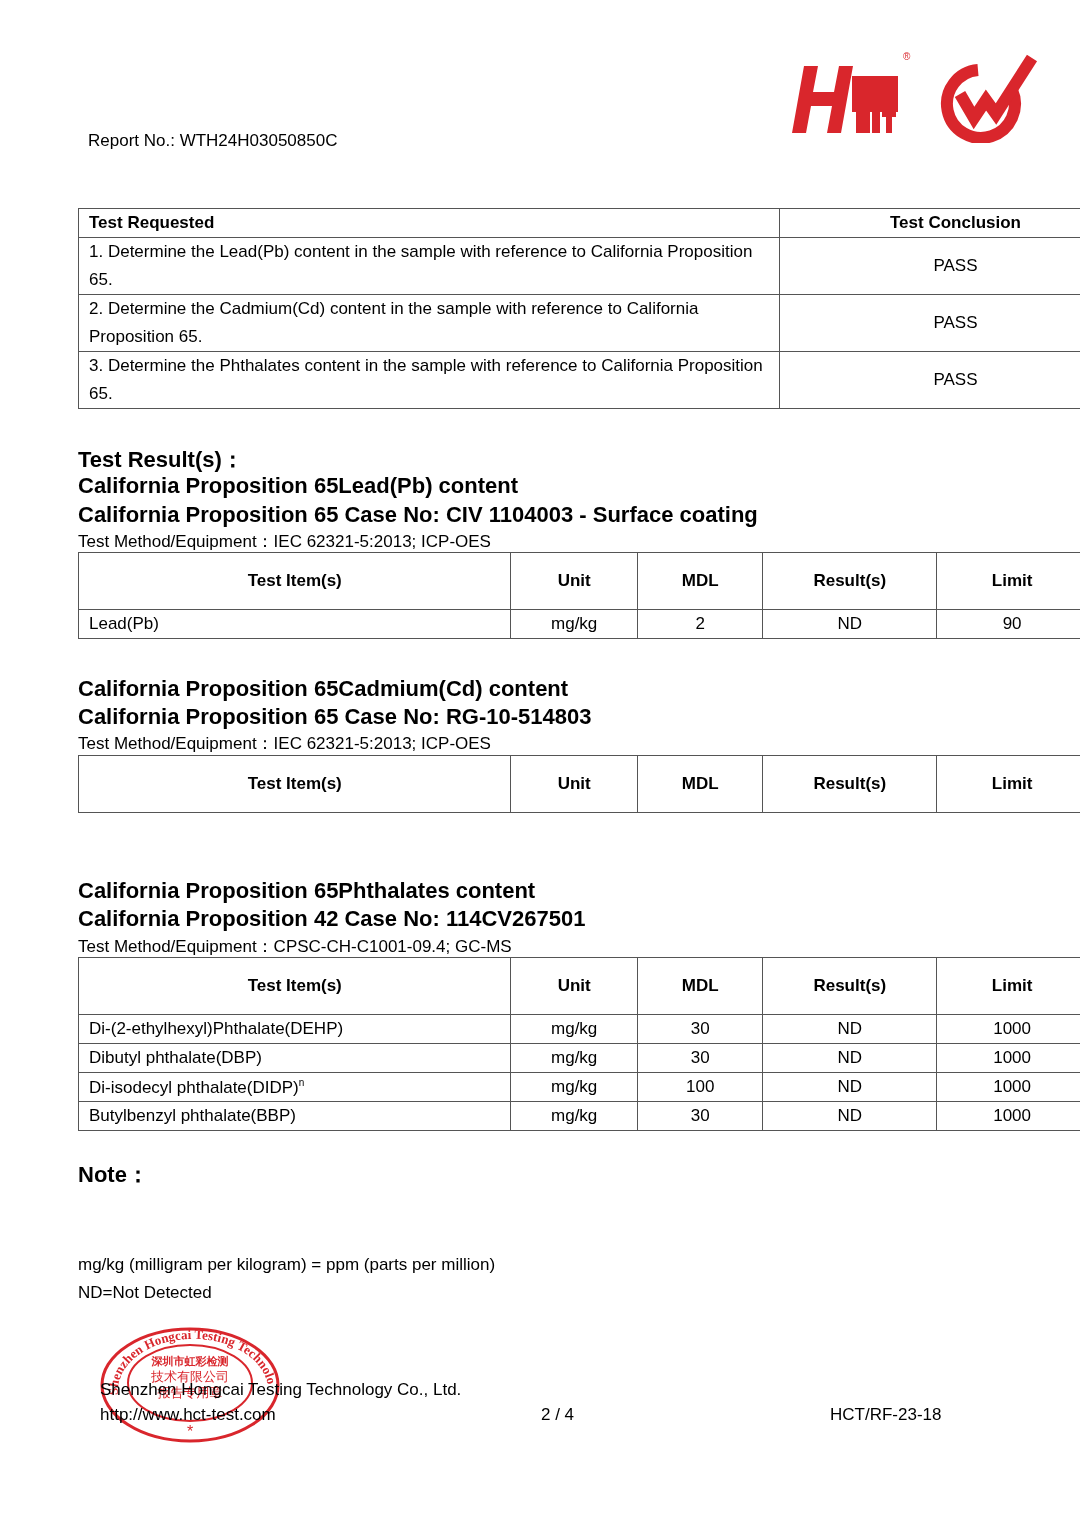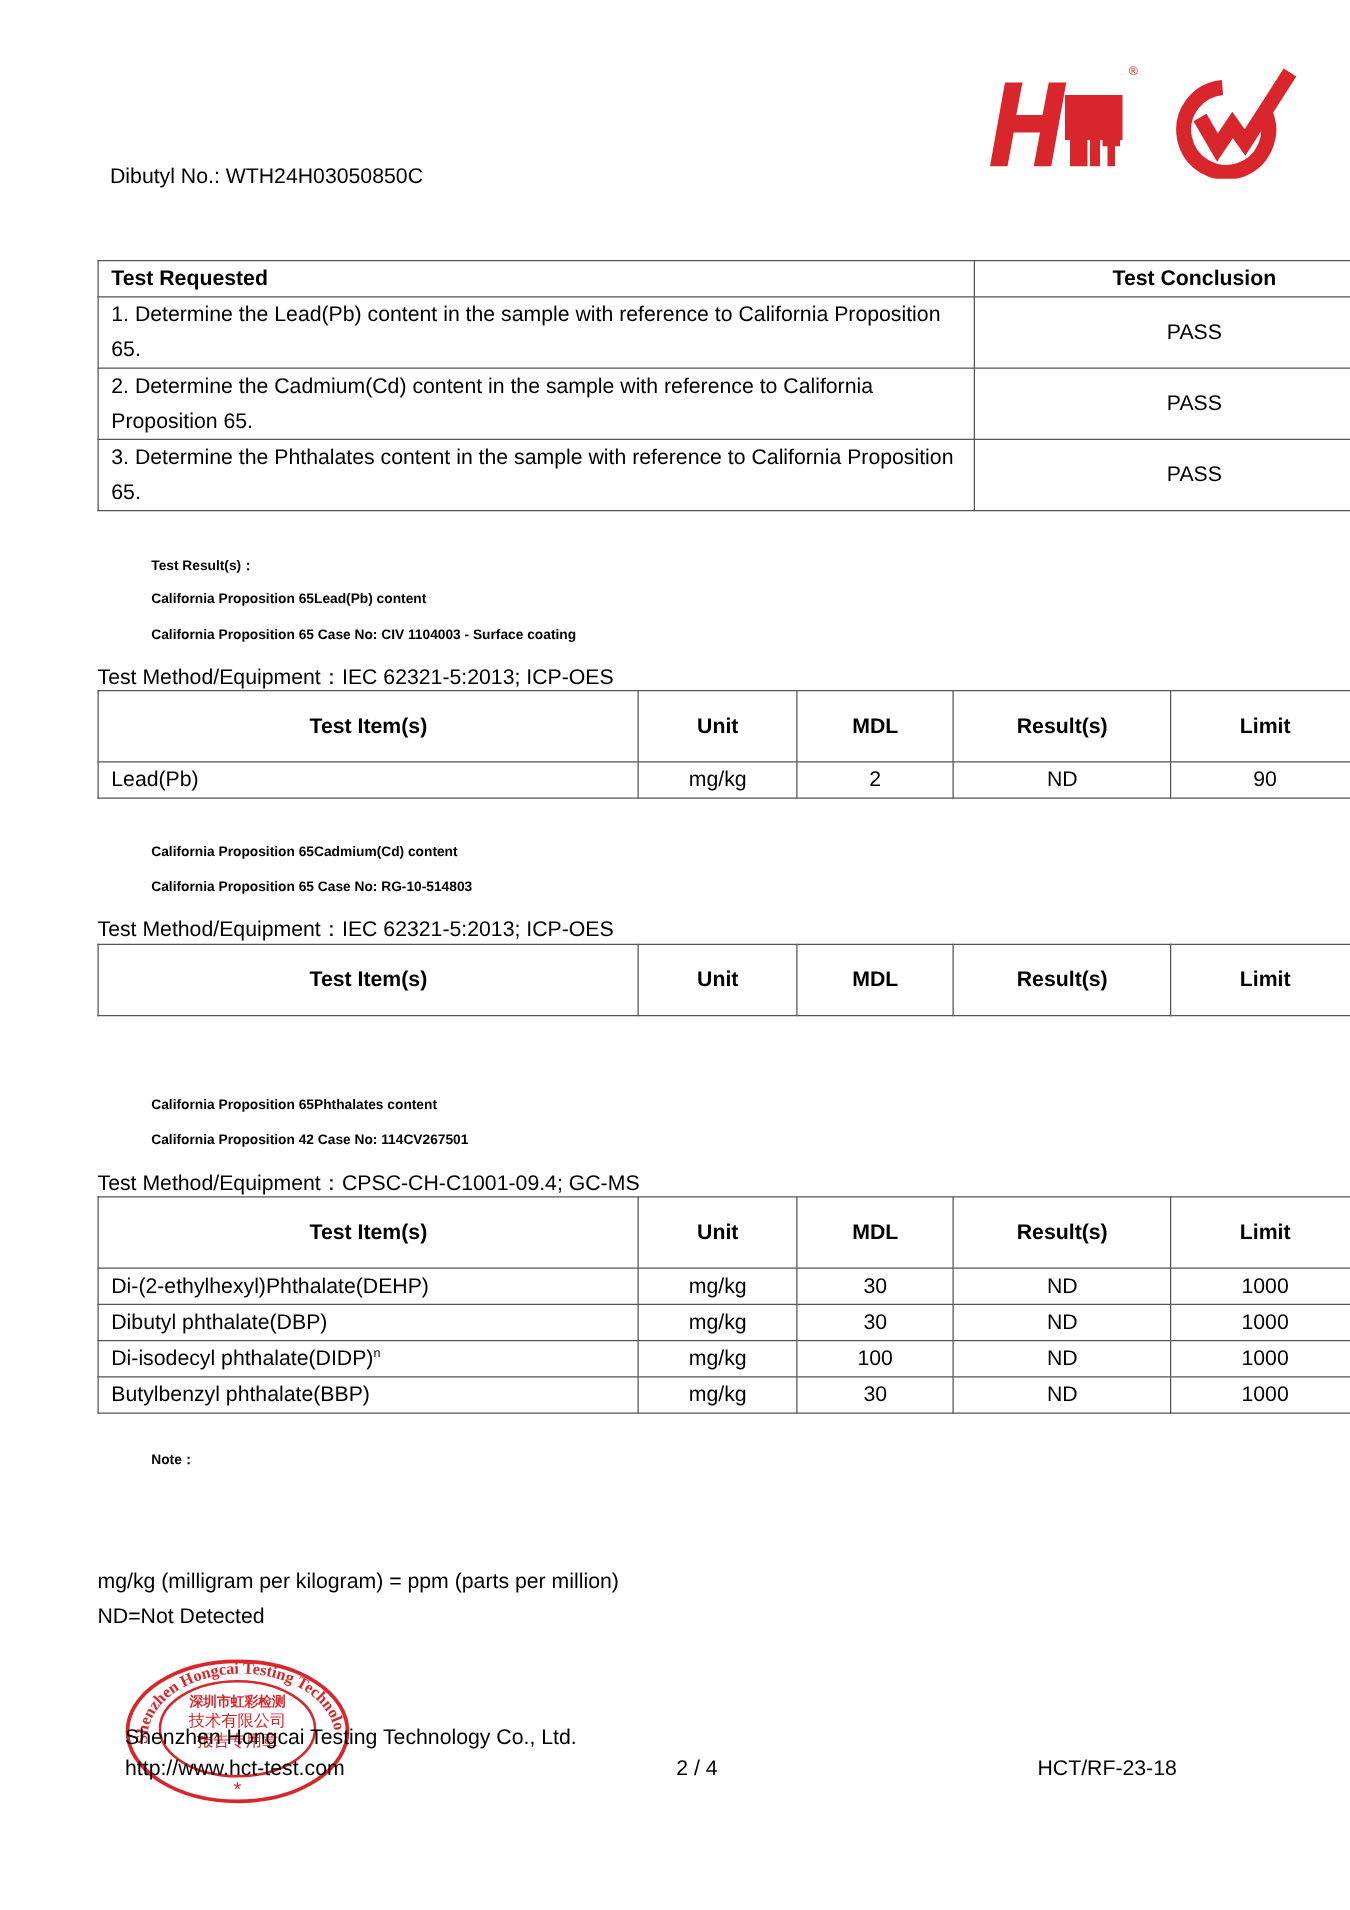--- a/index.html
+++ b/index.html
@@ -7,35 +7,35 @@
   .abs { position:absolute; }
   .report-no { left:88px; top:131px; font-size:17px; }
   .logo { left:782px; top:48px; width:260px; height:95px; }
   table { border-collapse:collapse; position:absolute; font-size:17px; }
   td, th { border:1.5px solid #555; padding:0 10px; }
   th { font-weight:bold; }
   .summary { left:78px; top:208px; width:1054px; }
   .summary th { height:28px; text-align:left; }
   .summary th.c, .summary td.c { text-align:center; }
   .summary td { height:56px; line-height:28px; }
-  .bold { font-weight:bold; font-size:11px;margin-left:43px; }
+  .bold { font-weight:bold; font-size:22px; }
   .plain { font-size:17px; }
   .res { left:78px; width:1010px; }
   .res th { height:56px; text-align:center; }
   .res td { height:28px; text-align:center; }
   .res td.l { text-align:left; }
   .res col.c1 { width:393px; } .res col.c2 { width:115px; } .res col.c3 { width:114px; } .res col.c4 { width:158px; } .res col.c5 { width:137px; }
   sup { font-size:10px; }
   .stamp { left:98px; top:1325px; width:190px; height:120px; }
   .footer { font-size:17px; }
 </style>
 </head>
 <body>
 
-<div class="abs report-no">Dibutyl No.: WTH24H03050850C</div>
+<div class="abs report-no">Report No.: WTH24H03050850C</div>
 
 <svg class="abs logo" viewBox="0 0 260 95">
   <g fill="#d9262c">
     <polygon points="10,85 22,18 36,18 31,44 52,44 57,18 71,18 59,85 45,85 50,58 29,58 24,85"></polygon>
     <rect x="70" y="28" width="46" height="36"></rect>
     <rect x="74" y="64" width="14" height="21"></rect>
     <rect x="90" y="64" width="8" height="21"></rect>
     <rect x="100" y="64" width="14" height="5"></rect>
     <rect x="104" y="64" width="6" height="21"></rect>
     <text x="121" y="12" font-size="10" fill="#d9262c" font-family="Liberation Sans, sans-serif">®</text>

